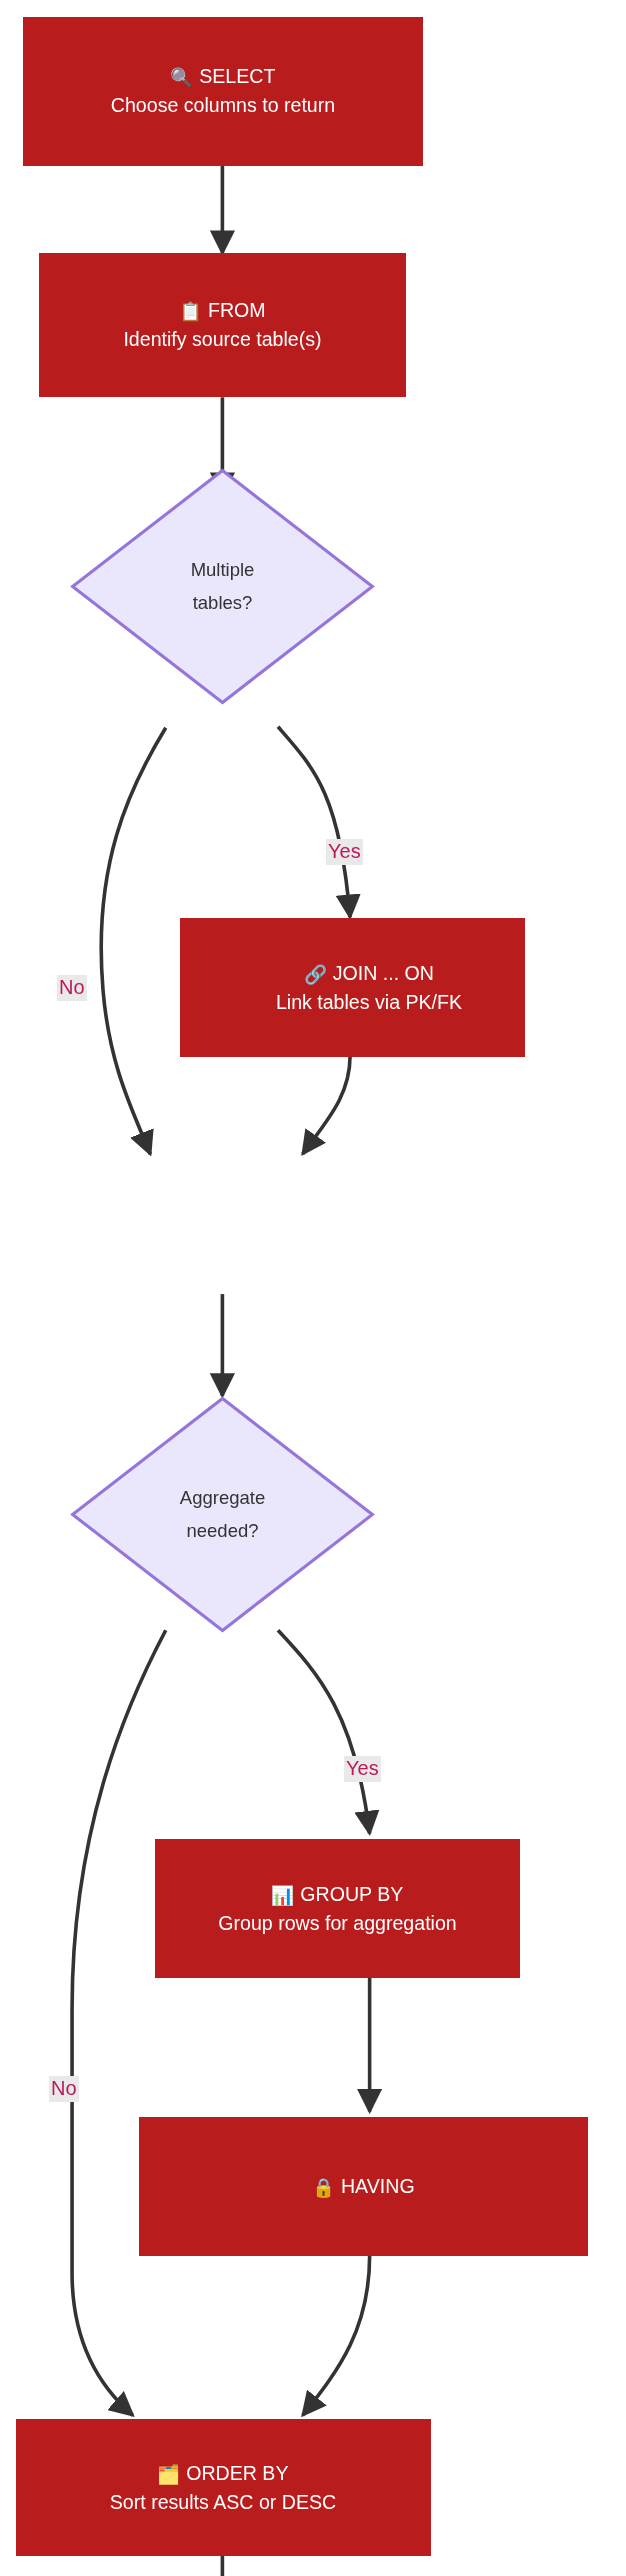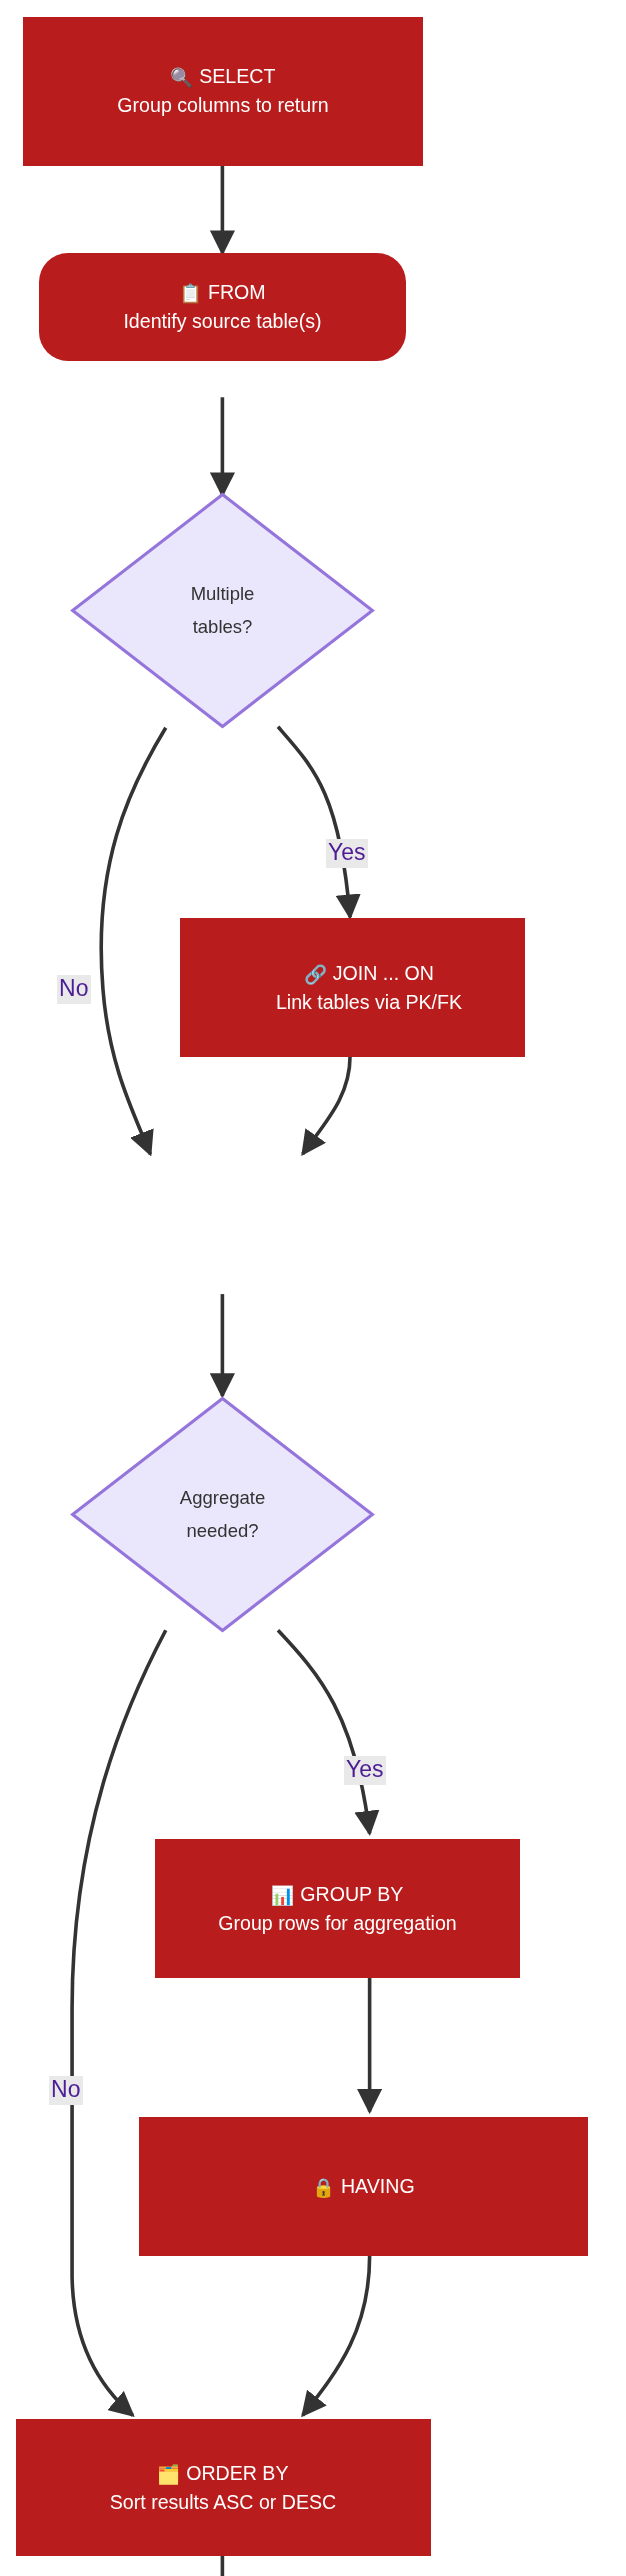--- a/index.html
+++ b/index.html
@@ -61,22 +61,22 @@
     align-items: center;
     justify-content: center;
     color: #333333;
     font-size: 18.5px;
     line-height: 1.75;
     text-align: center;
   }
   .edge-label {
     position: absolute;
     background: #e9e9e9;
-    color: #4c1d95;
-    font-size: 23px;
+    color: #be185d;
+    font-size: 20px;
     line-height: 1.0;
     padding: 2.1px 2.1px 3.6px 2.1px;
     white-space: nowrap;
   }
   .emoji {
     font-size: 0.95em;
     vertical-align: middle;
   }
 </style>
 </head>
@@ -112,32 +112,32 @@
     <path d="M 718,4380 C 718,4520 660,4600 588,4690" stroke="#333333" stroke-width="7" fill="none" marker-end="url(#arrow)"></path>
 
     <path d="M 432,4960 L 432,5140" stroke="#333333" stroke-width="7" fill="none" marker-end="url(#arrow)"></path>
   </svg>
 
   <div class="node proc" style="left:23px; top:16.5px; width:400px; height:149px;">
     <div class="l1">
       <span class="emoji">🔍</span>
       <span>SELECT</span>
     </div>
-    <div class="l2">Group columns to return</div>
+    <div class="l2">Choose columns to return</div>
   </div>
 
-  <div class="node proc" style="left:39px; top:253px; width:367px; height:108px;border-radius:29px;">
+  <div class="node proc" style="left:39px; top:253px; width:367px; height:144px;">
     <div class="l1">
       <span class="emoji">📋</span>
       <span>FROM</span>
     </div>
     <div class="l2">Identify source table(s)</div>
   </div>
 
-  <div class="diamond-wrap" style="left:70px; top:492px; width:305px; height:237px;">
+  <div class="diamond-wrap" style="left:70px; top:468px; width:305px; height:237px;">
     <svg class="diamond-shape" viewBox="0 0 592 460" preserveAspectRatio="none">
       <polygon points="296,5 587,230 296,455 5,230" fill="#eae6fb" stroke="#9575db" stroke-width="6"></polygon>
     </svg>
     <div class="diamond-label">
       <div>Multiple</div>
       <div>tables?</div>
     </div>
   </div>
 
   <div class="node proc" style="left:180px; top:918px; width:345px; height:139px;padding-left:33px;">

